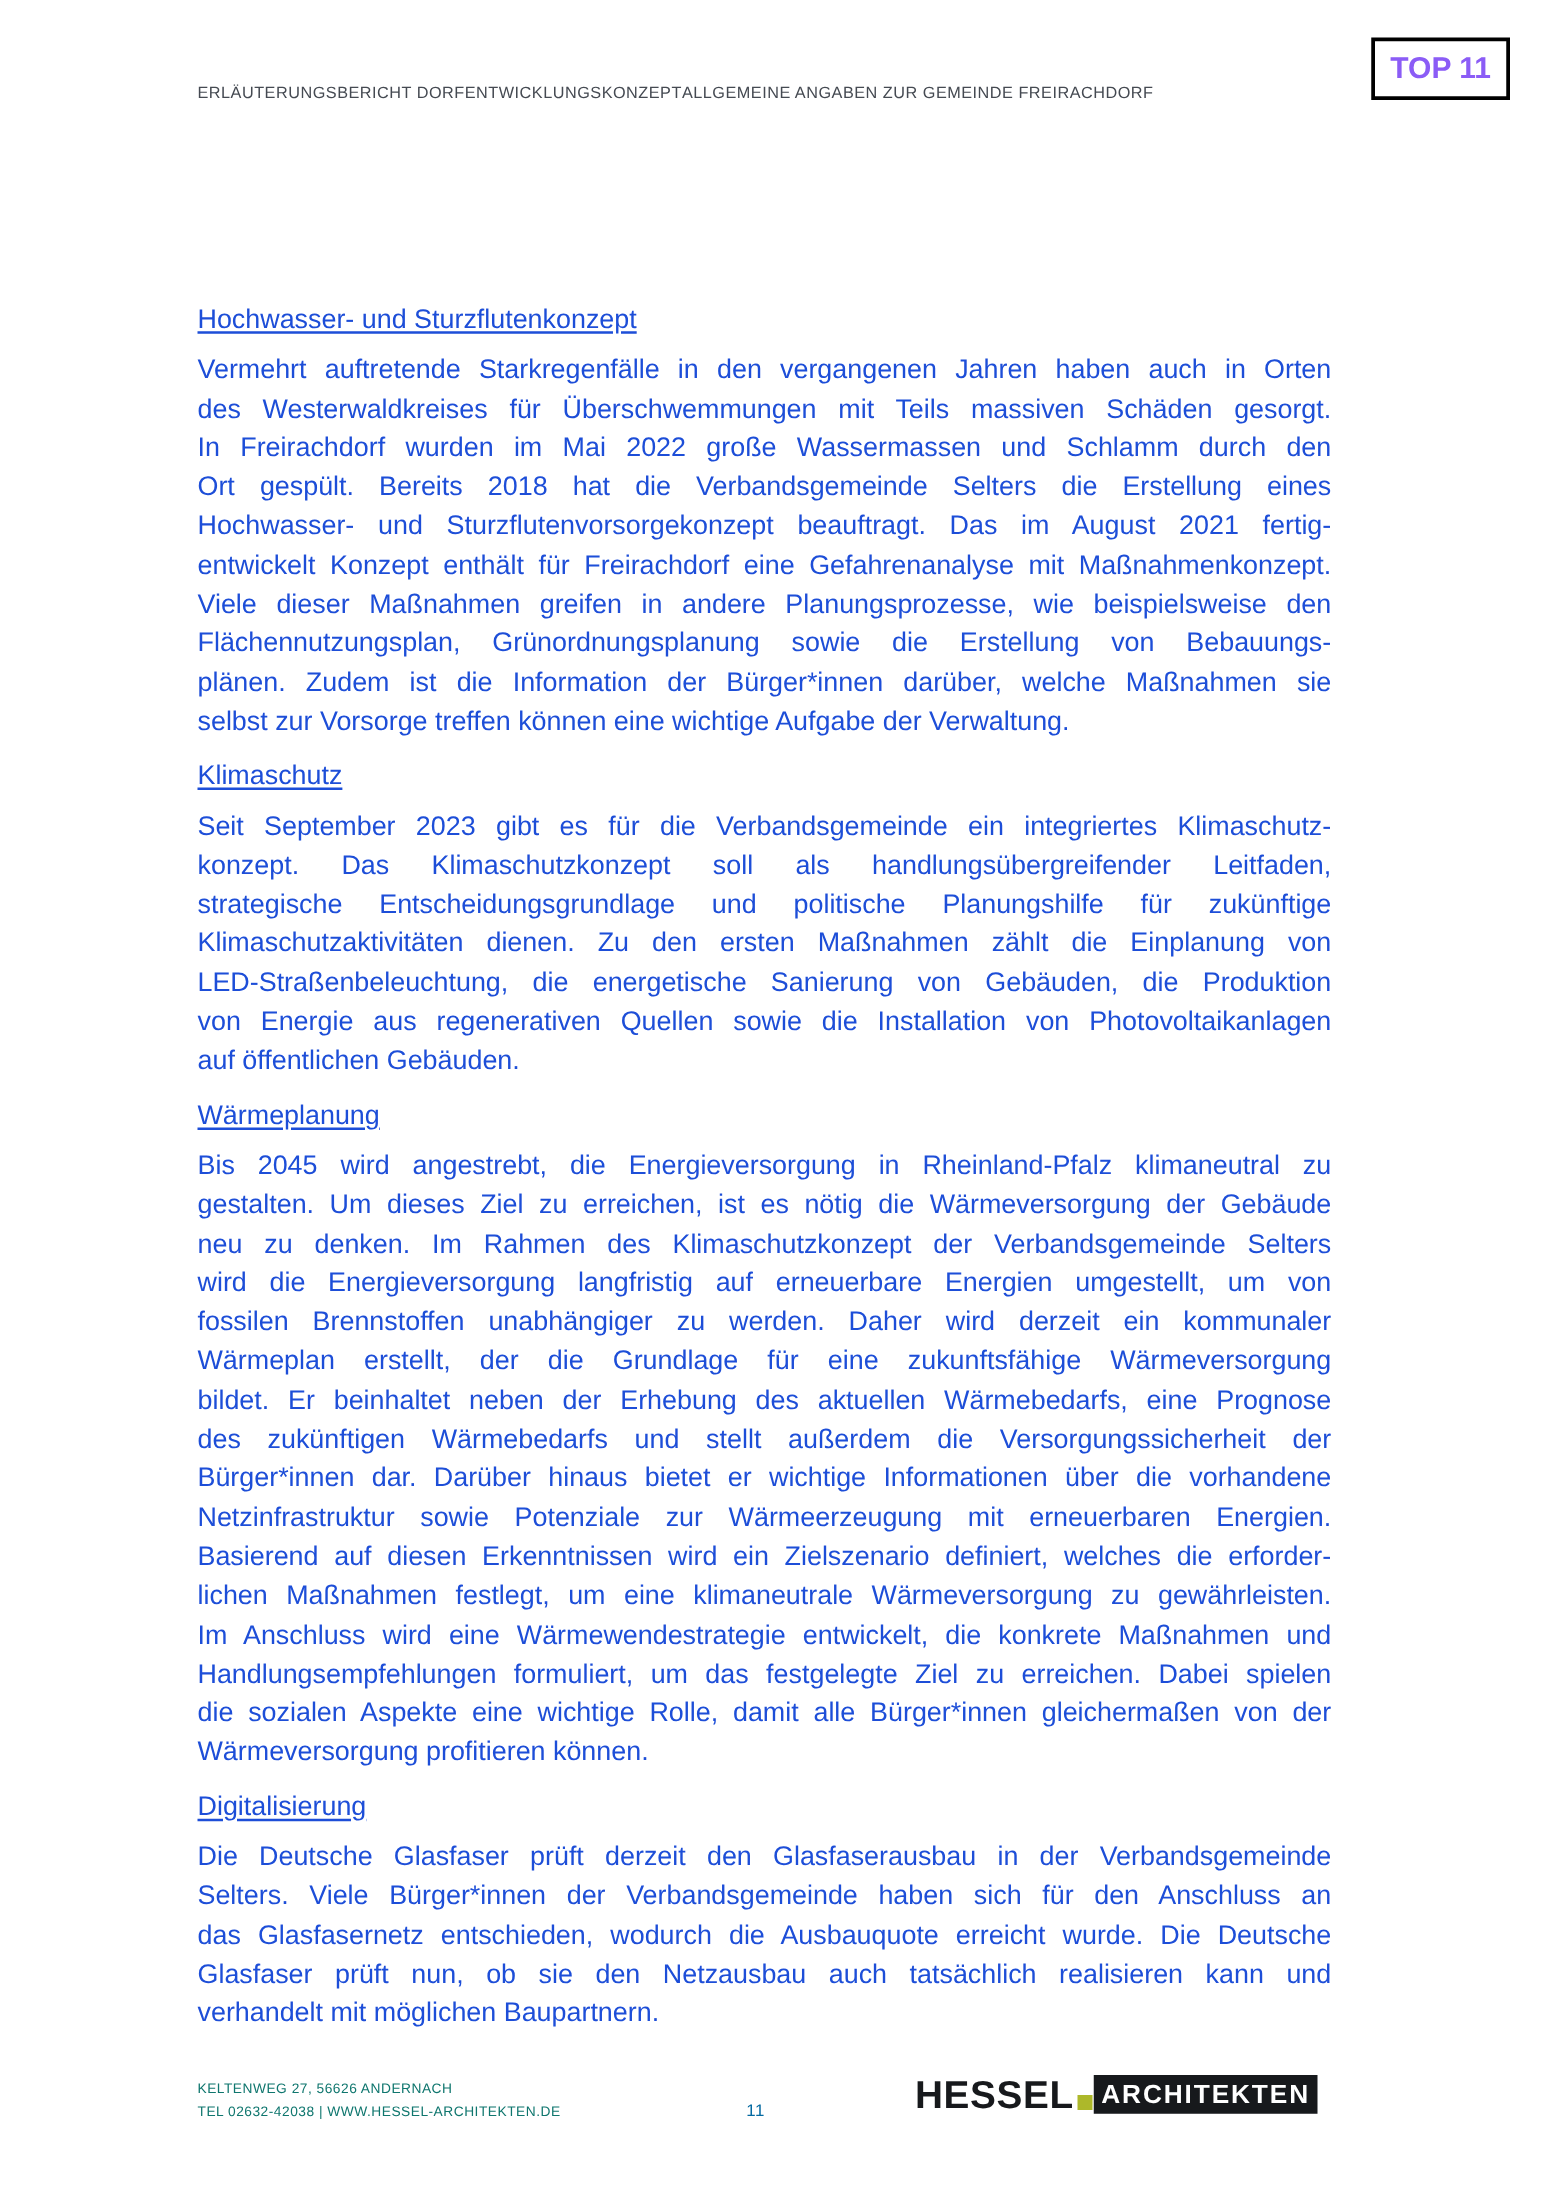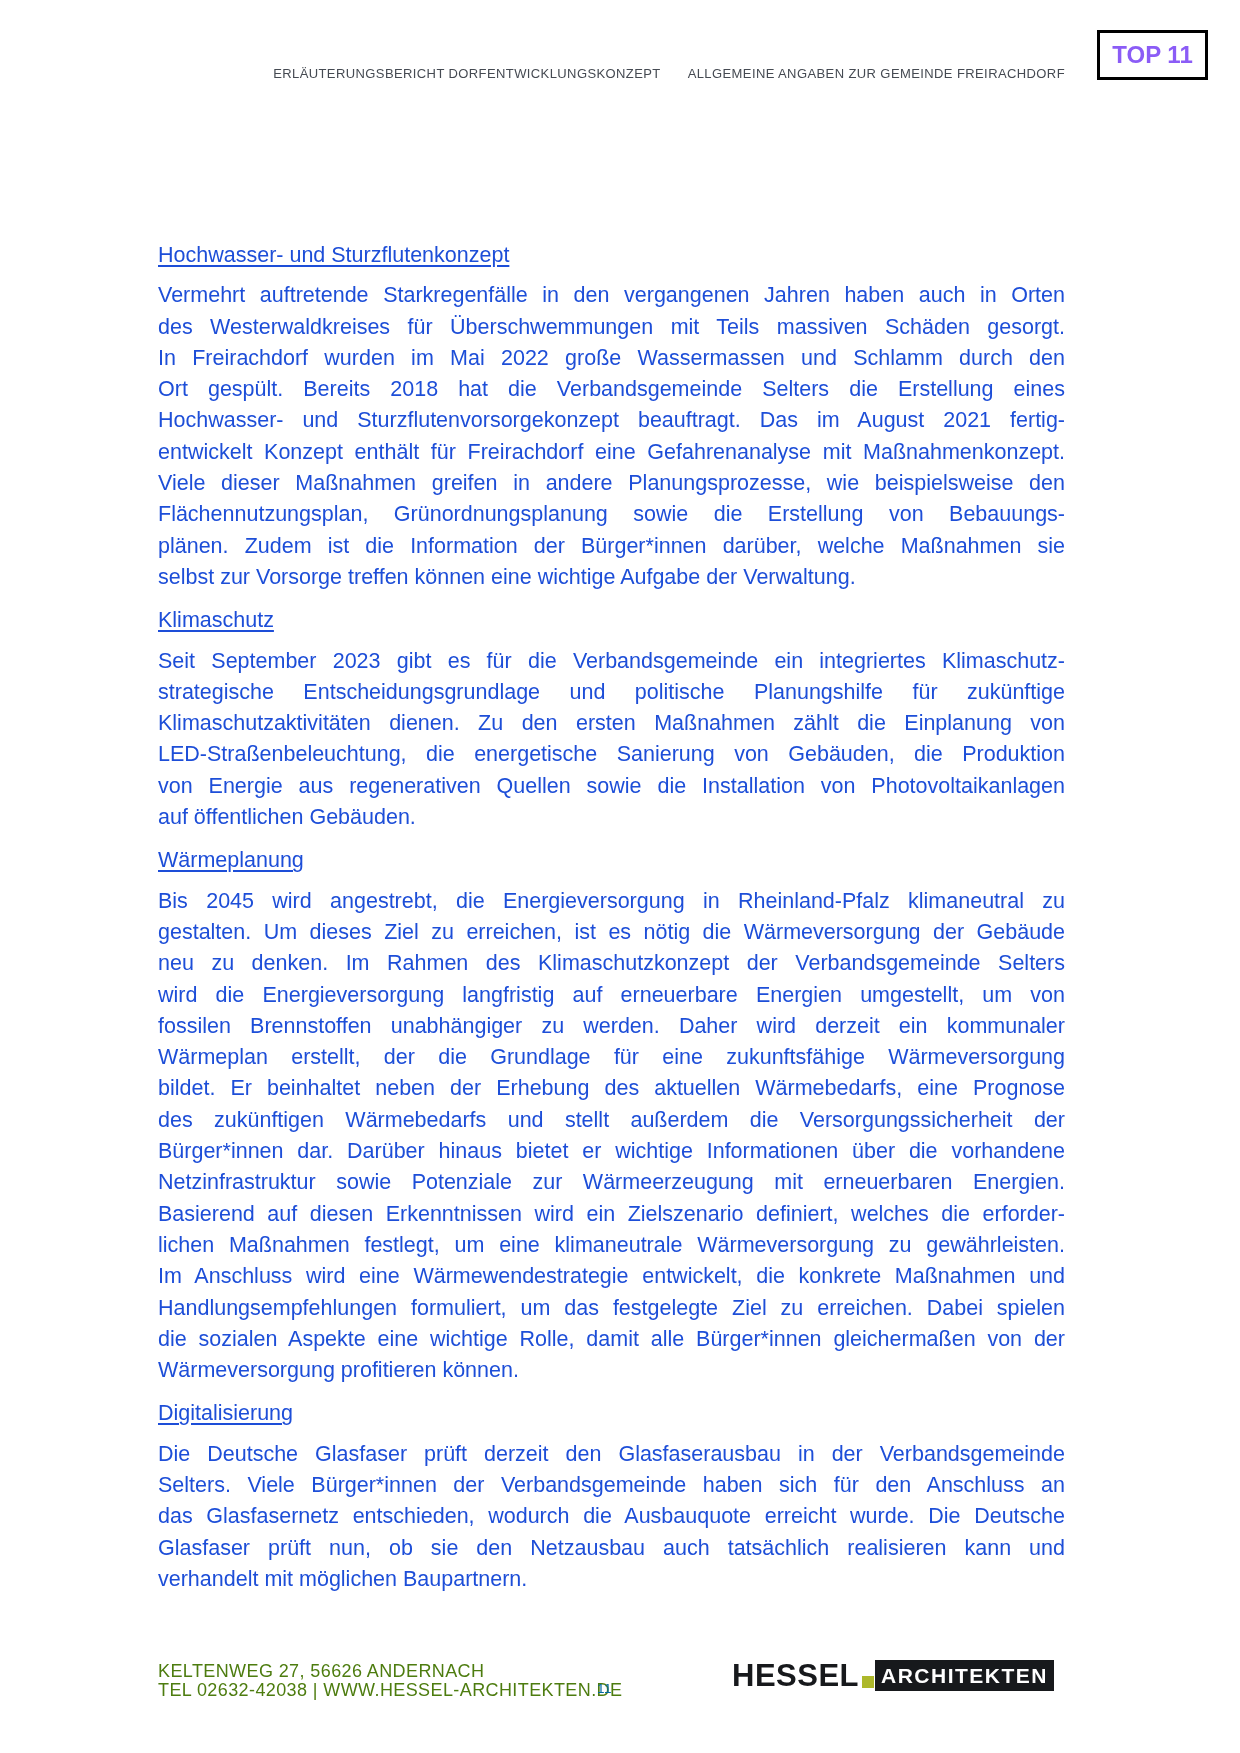--- a/index.html
+++ b/index.html
@@ -12,26 +12,25 @@
     overflow: hidden;
   }
 
   
   .header {
     position: absolute;
     left: 158px;
     top: 66px;
     width: 907px;
     display: flex;
-    justify-content: flex-end;
+    justify-content: flex-start;
     font-size: 13px;
     letter-spacing: 0.4px;
     color: #454a52;
     white-space: nowrap;
-    gap: 27px;
   }
   .top-badge {
     position: absolute;
     left: 1097px;
     top: 30px;
     width: 105px;
     height: 44px;
     border: 3px solid #000000;
     display: flex;
     align-items: center;
@@ -61,24 +60,24 @@
   }
   .para { margin: 0 0 12px 0; }
   .ln { text-align: justify; text-align-last: justify; }
   .ln.last { text-align-last: left; }
 
   
   .footer-address {
     position: absolute;
     left: 158px;
     top: 1662px;
-    font-size: 18px;
+    font-size: 11px;
     line-height: 18.5px;
     letter-spacing: 0.4px;
-    color: #4d7c0f;
+    color: #0f766e;
     white-space: nowrap;
   }
   .footer-page {
     position: absolute;
     left: 597px;
     top: 1681px;
     font-size: 13.5px;
     letter-spacing: 0.4px;
     color: #0369a1;
   }
@@ -143,20 +142,21 @@
       <div class="ln">entwickelt Konzept enthält für Freirachdorf eine Gefahrenanalyse mit Maßnahmenkonzept.</div>
       <div class="ln">Viele dieser Maßnahmen greifen in andere Planungsprozesse, wie beispielsweise den</div>
       <div class="ln">Flächennutzungsplan, Grünordnungsplanung sowie die Erstellung von Bebauungs-</div>
       <div class="ln">plänen. Zudem ist die Information der Bürger*innen darüber, welche Maßnahmen sie</div>
       <div class="ln last">selbst zur Vorsorge treffen können eine wichtige Aufgabe der Verwaltung.</div>
     </div>
 
     <h2 class="sec-h">Klimaschutz</h2>
     <div class="para">
       <div class="ln">Seit September 2023 gibt es für die Verbandsgemeinde ein integriertes Klimaschutz-</div>
+      <div class="ln">konzept. Das Klimaschutzkonzept soll als handlungsübergreifender Leitfaden,</div>
       <div class="ln">strategische Entscheidungsgrundlage und politische Planungshilfe für zukünftige</div>
       <div class="ln">Klimaschutzaktivitäten dienen. Zu den ersten Maßnahmen zählt die Einplanung von</div>
       <div class="ln">LED-Straßenbeleuchtung, die energetische Sanierung von Gebäuden, die Produktion</div>
       <div class="ln">von Energie aus regenerativen Quellen sowie die Installation von Photovoltaikanlagen</div>
       <div class="ln last">auf öffentlichen Gebäuden.</div>
     </div>
 
     <h2 class="sec-h">Wärmeplanung</h2>
     <div class="para">
       <div class="ln">Bis 2045 wird angestrebt, die Energieversorgung in Rheinland-Pfalz klimaneutral zu</div>

